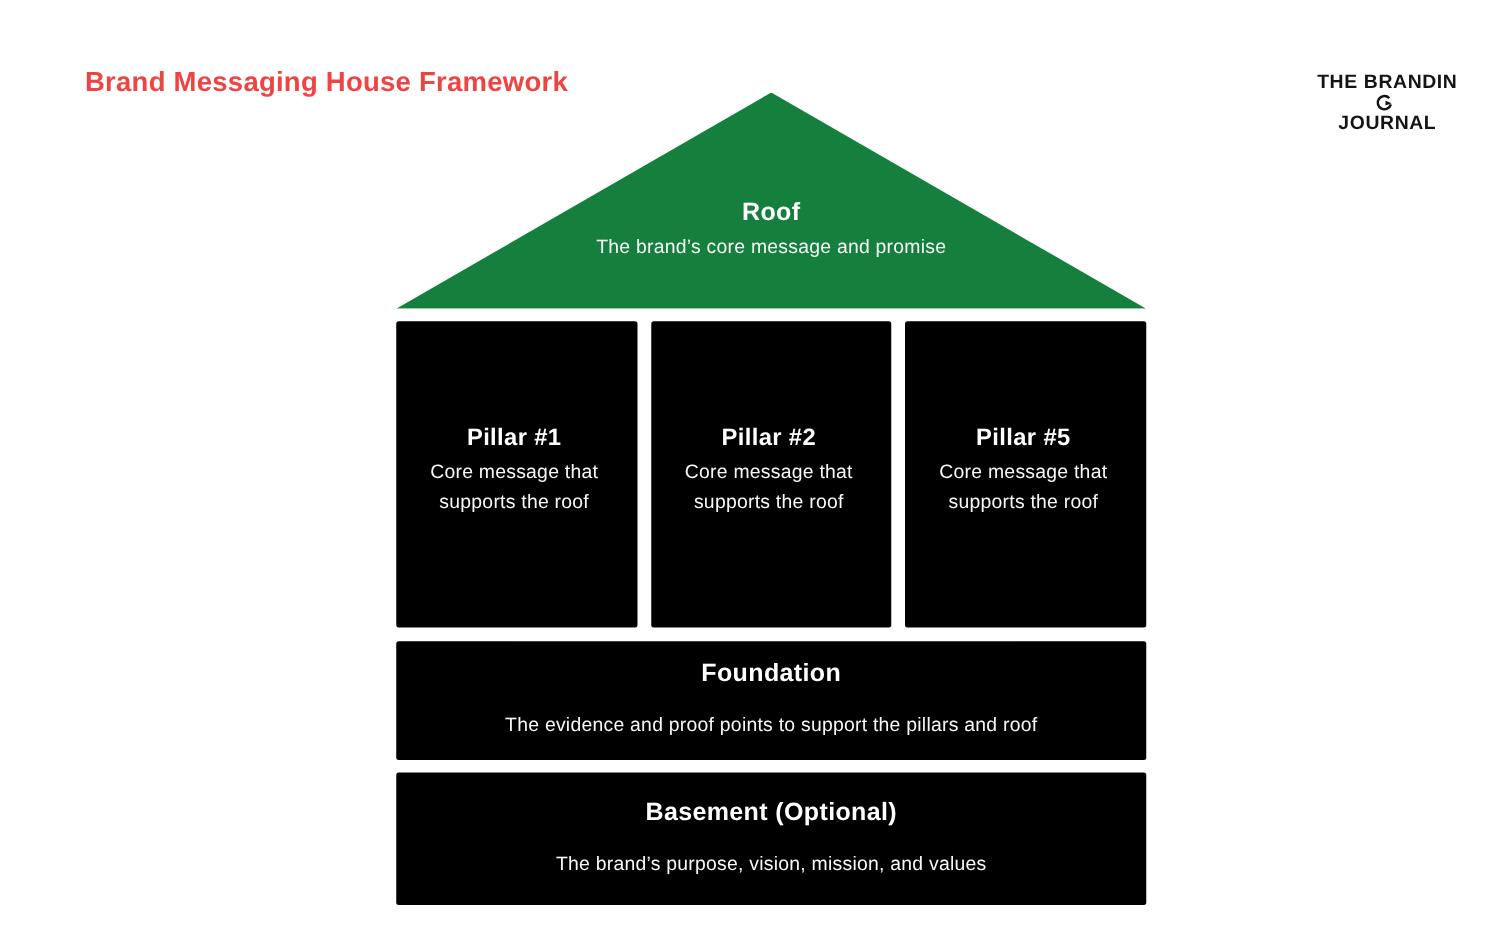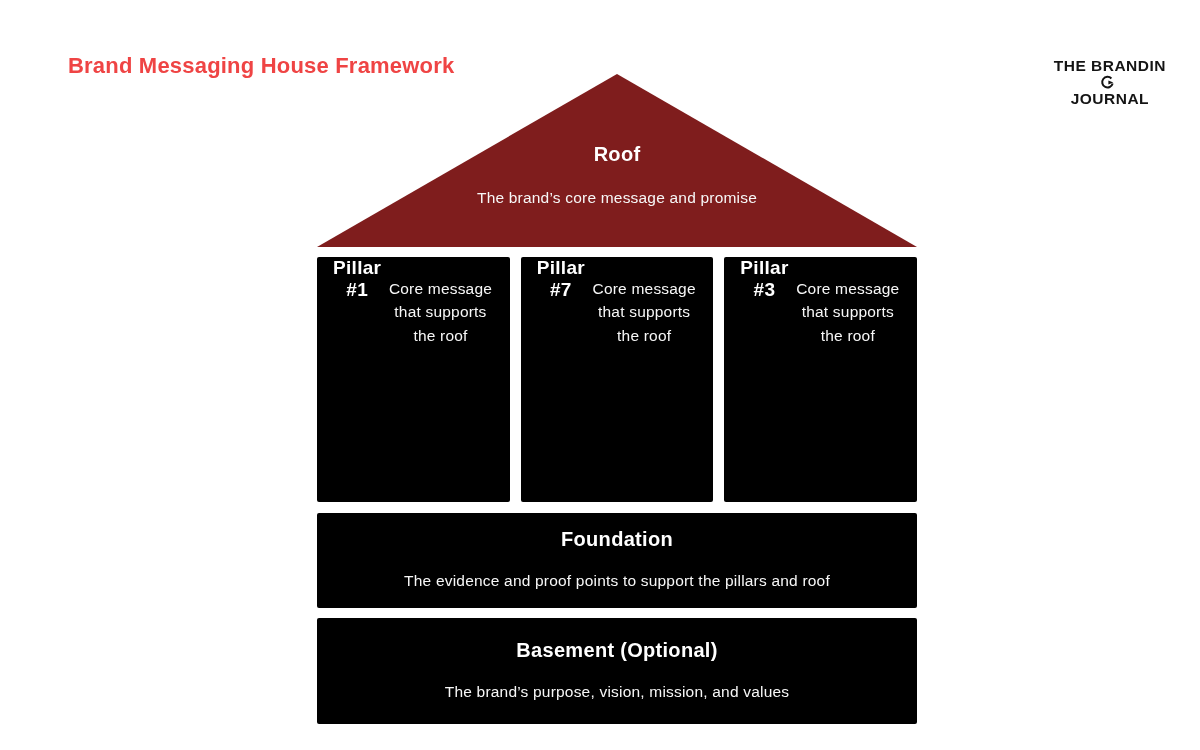--- a/index.html
+++ b/index.html
@@ -20,39 +20,39 @@
     display:flex; align-items:center;
     font-size:15.5px; font-weight:700; color:#141414; letter-spacing:0.5px;
     white-space:nowrap;
     flex-direction:column;
   }
   .brand-logo .g-icon { margin:0 5px 0 1px; display:block; }
   .house {
     position:absolute; left:317px; top:74px; width:600px;
   }
   .roof {
-    width:600px; height:173px; background:#7f1d1d;
+    width:600px; height:173px; background:#15803d;
     clip-path:polygon(50% 0, 100% 100%, 0 100%);
     display:flex; flex-direction:column; justify-content:flex-end; align-items:center;
     padding-bottom:38px; text-align:center;
   }
   .block-title {
     font-size:20px; font-weight:700; color:#ffffff; letter-spacing:0.3px;
   }
   .block-subtitle {
-    font-size:15.5px; font-weight:400; color:#f7f7f7; margin-top:20px;
+    font-size:15.5px; font-weight:400; color:#f7f7f7; margin-top:4px;
     line-height:1.5; letter-spacing:0.2px;
   }
   .pillars {
     display:flex; gap:11px; margin-top:10px; height:245px;
   }
   .pillar {
     flex:1; background:#000000; border-radius:2px;
-    display:flex; justify-content:center; 
-    text-align:center; padding:0 10px 6px 16px;
+    display:flex; flex-direction:column; justify-content:center; align-items:center;
+    text-align:center; padding:0 10px 6px 6px;
   }
   .pillar .block-title { font-size:19px; }
   .pillar .block-subtitle { max-width:172px; }
   .band {
     background:#000000; border-radius:2px;
     display:flex; flex-direction:column; justify-content:center; align-items:center;
     text-align:right;
   }
   .foundation { margin-top:11px; height:95px; }
   .basement  { margin-top:10px; height:106px; }
@@ -78,25 +78,25 @@
     <div class="block-title">Roof</div>
     <div class="block-subtitle">The brand’s core message and promise</div>
   </div>
 
   <div class="pillars">
     <div class="pillar">
       <div class="block-title">Pillar #1</div>
       <div class="block-subtitle">Core message that supports the roof</div>
     </div>
     <div class="pillar">
-      <div class="block-title">Pillar #7</div>
+      <div class="block-title">Pillar #2</div>
       <div class="block-subtitle">Core message that supports the roof</div>
     </div>
     <div class="pillar">
-      <div class="block-title">Pillar #3</div>
+      <div class="block-title">Pillar #5</div>
       <div class="block-subtitle">Core message that supports the roof</div>
     </div>
   </div>
 
   <div class="band foundation">
     <div class="block-title">Foundation</div>
     <div class="block-subtitle">The evidence and proof points to support the pillars and roof</div>
   </div>
 
   <div class="band basement">

